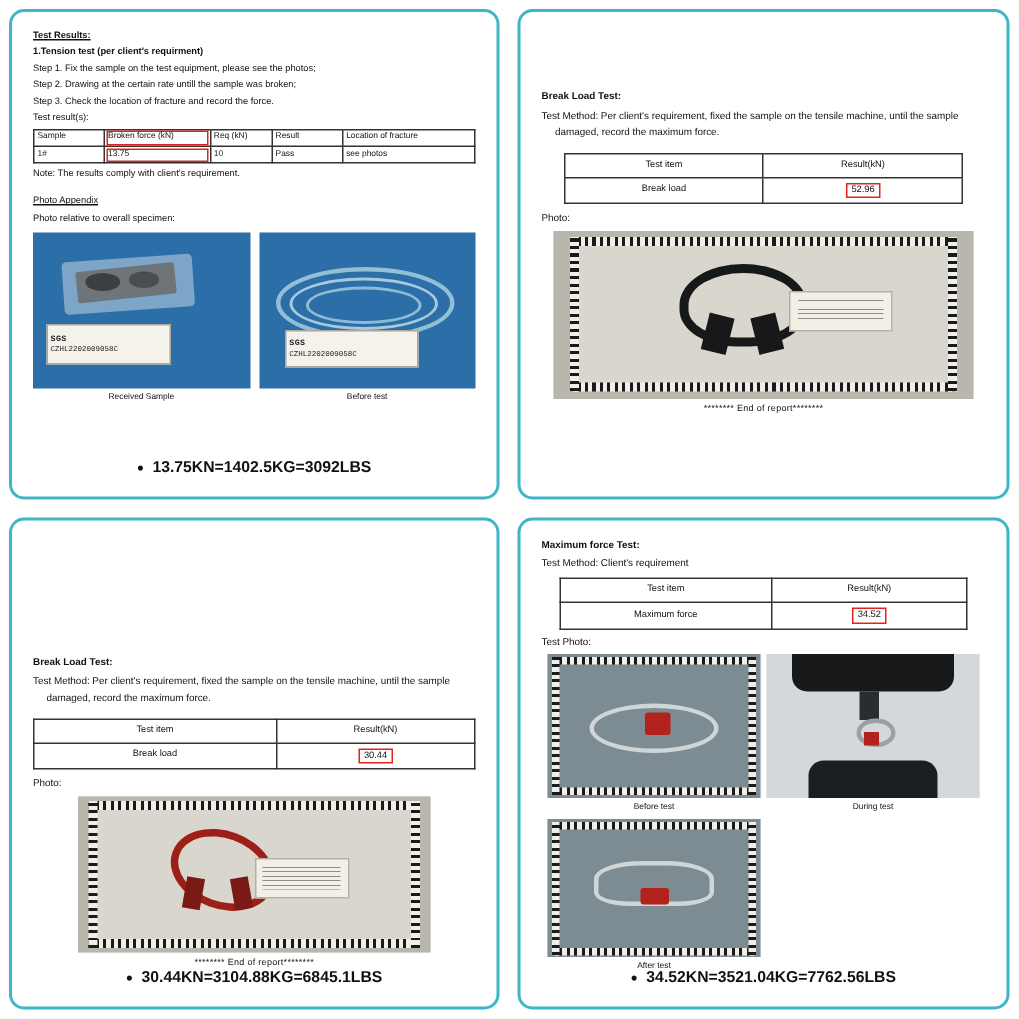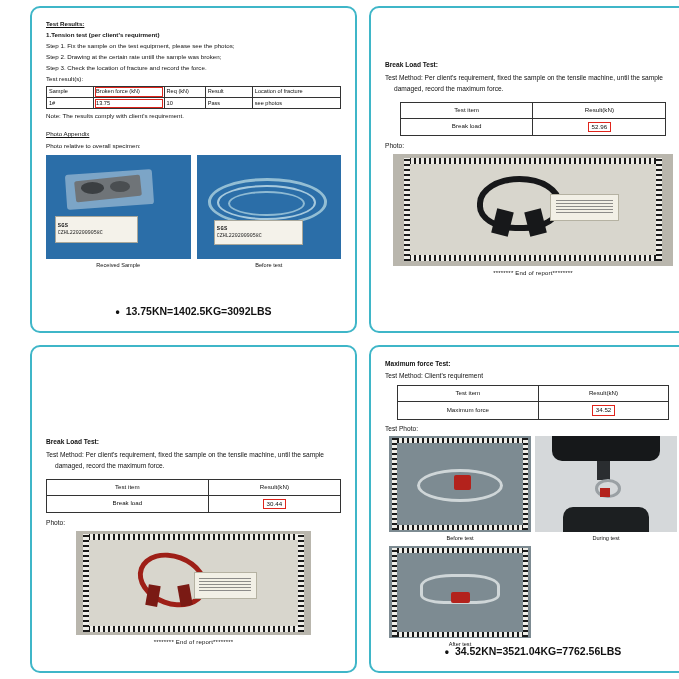--- a/index.html
+++ b/index.html
@@ -29,21 +29,20 @@
   }
   .card {
     border: 2px solid #3fb6c8;
     border-radius: 10px;
     box-sizing: border-box;
     width: 100%;
     height: 100%;
     background: #fff;
     position: relative;
     overflow: hidden;
-    margin-left: 24px;
   }
   .doc {
     position: absolute;
     left: 0; right: 0; top: 0;
     padding: 12px 14px 0 14px;
     box-sizing: border-box;
     font-size: 6.2px;
     line-height: 1.45;
     color: #111;
   }
@@ -335,20 +334,23 @@
           <div style="position:absolute;left:30%;top:52%;width:5%;height:20%;background:#7a1a14;transform:rotate(10deg);"></div>
           <div style="position:absolute;left:44%;top:52%;width:5%;height:20%;background:#7a1a14;transform:rotate(-10deg);"></div>
           <div class="tag" style="left:50%;top:40%;width:26%;height:24%;">
             <div class="tag-lines"></div>
           </div>
         </div>
 
         <div class="endreport">******** End of report********</div>
       </div>
 
+      <div class="caption">
+        <span class="bullet">•</span><span>30.44KN=3104.88KG=6845.1LBS</span>
+      </div>
     </div>
   </div>
 
   <div class="panel">
     <div class="card">
       <div class="doc" style="padding-top:12px; font-size:6.6px;">
 
         <div class="line t-bold">Maximum force Test:</div>
         <div class="line" style="margin-top:2px">Test Method: Client's requirement</div>
 

